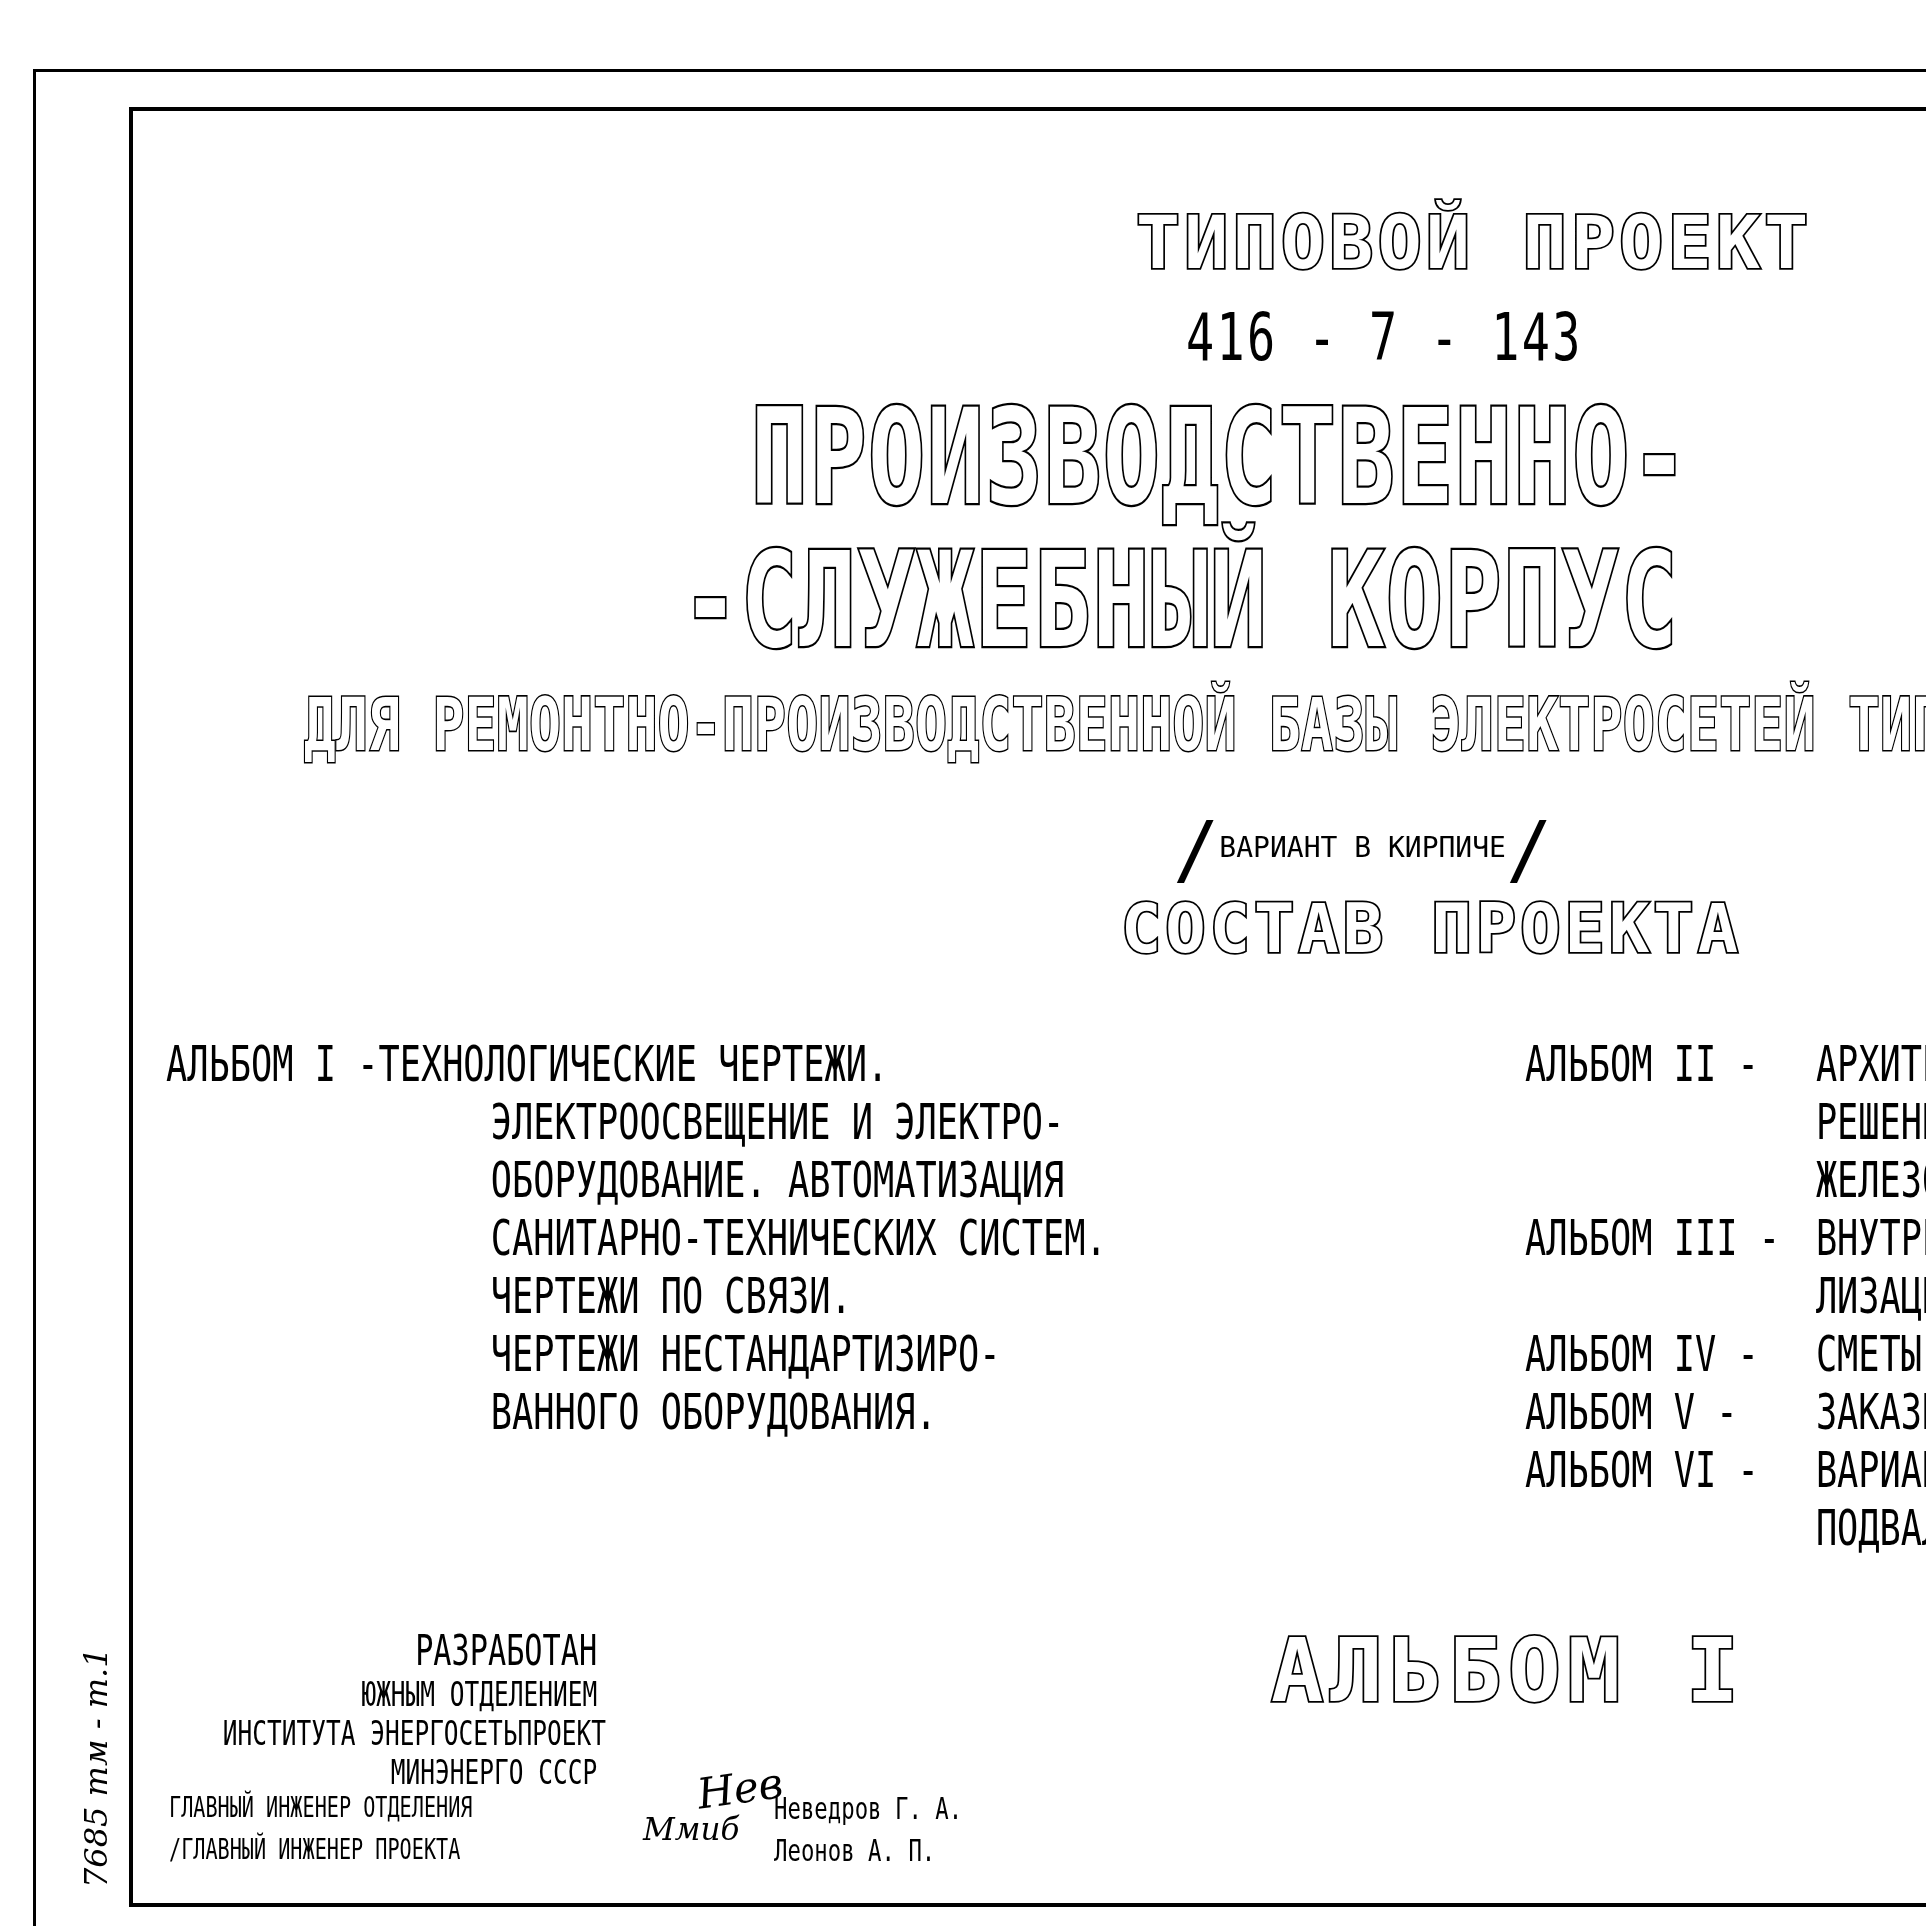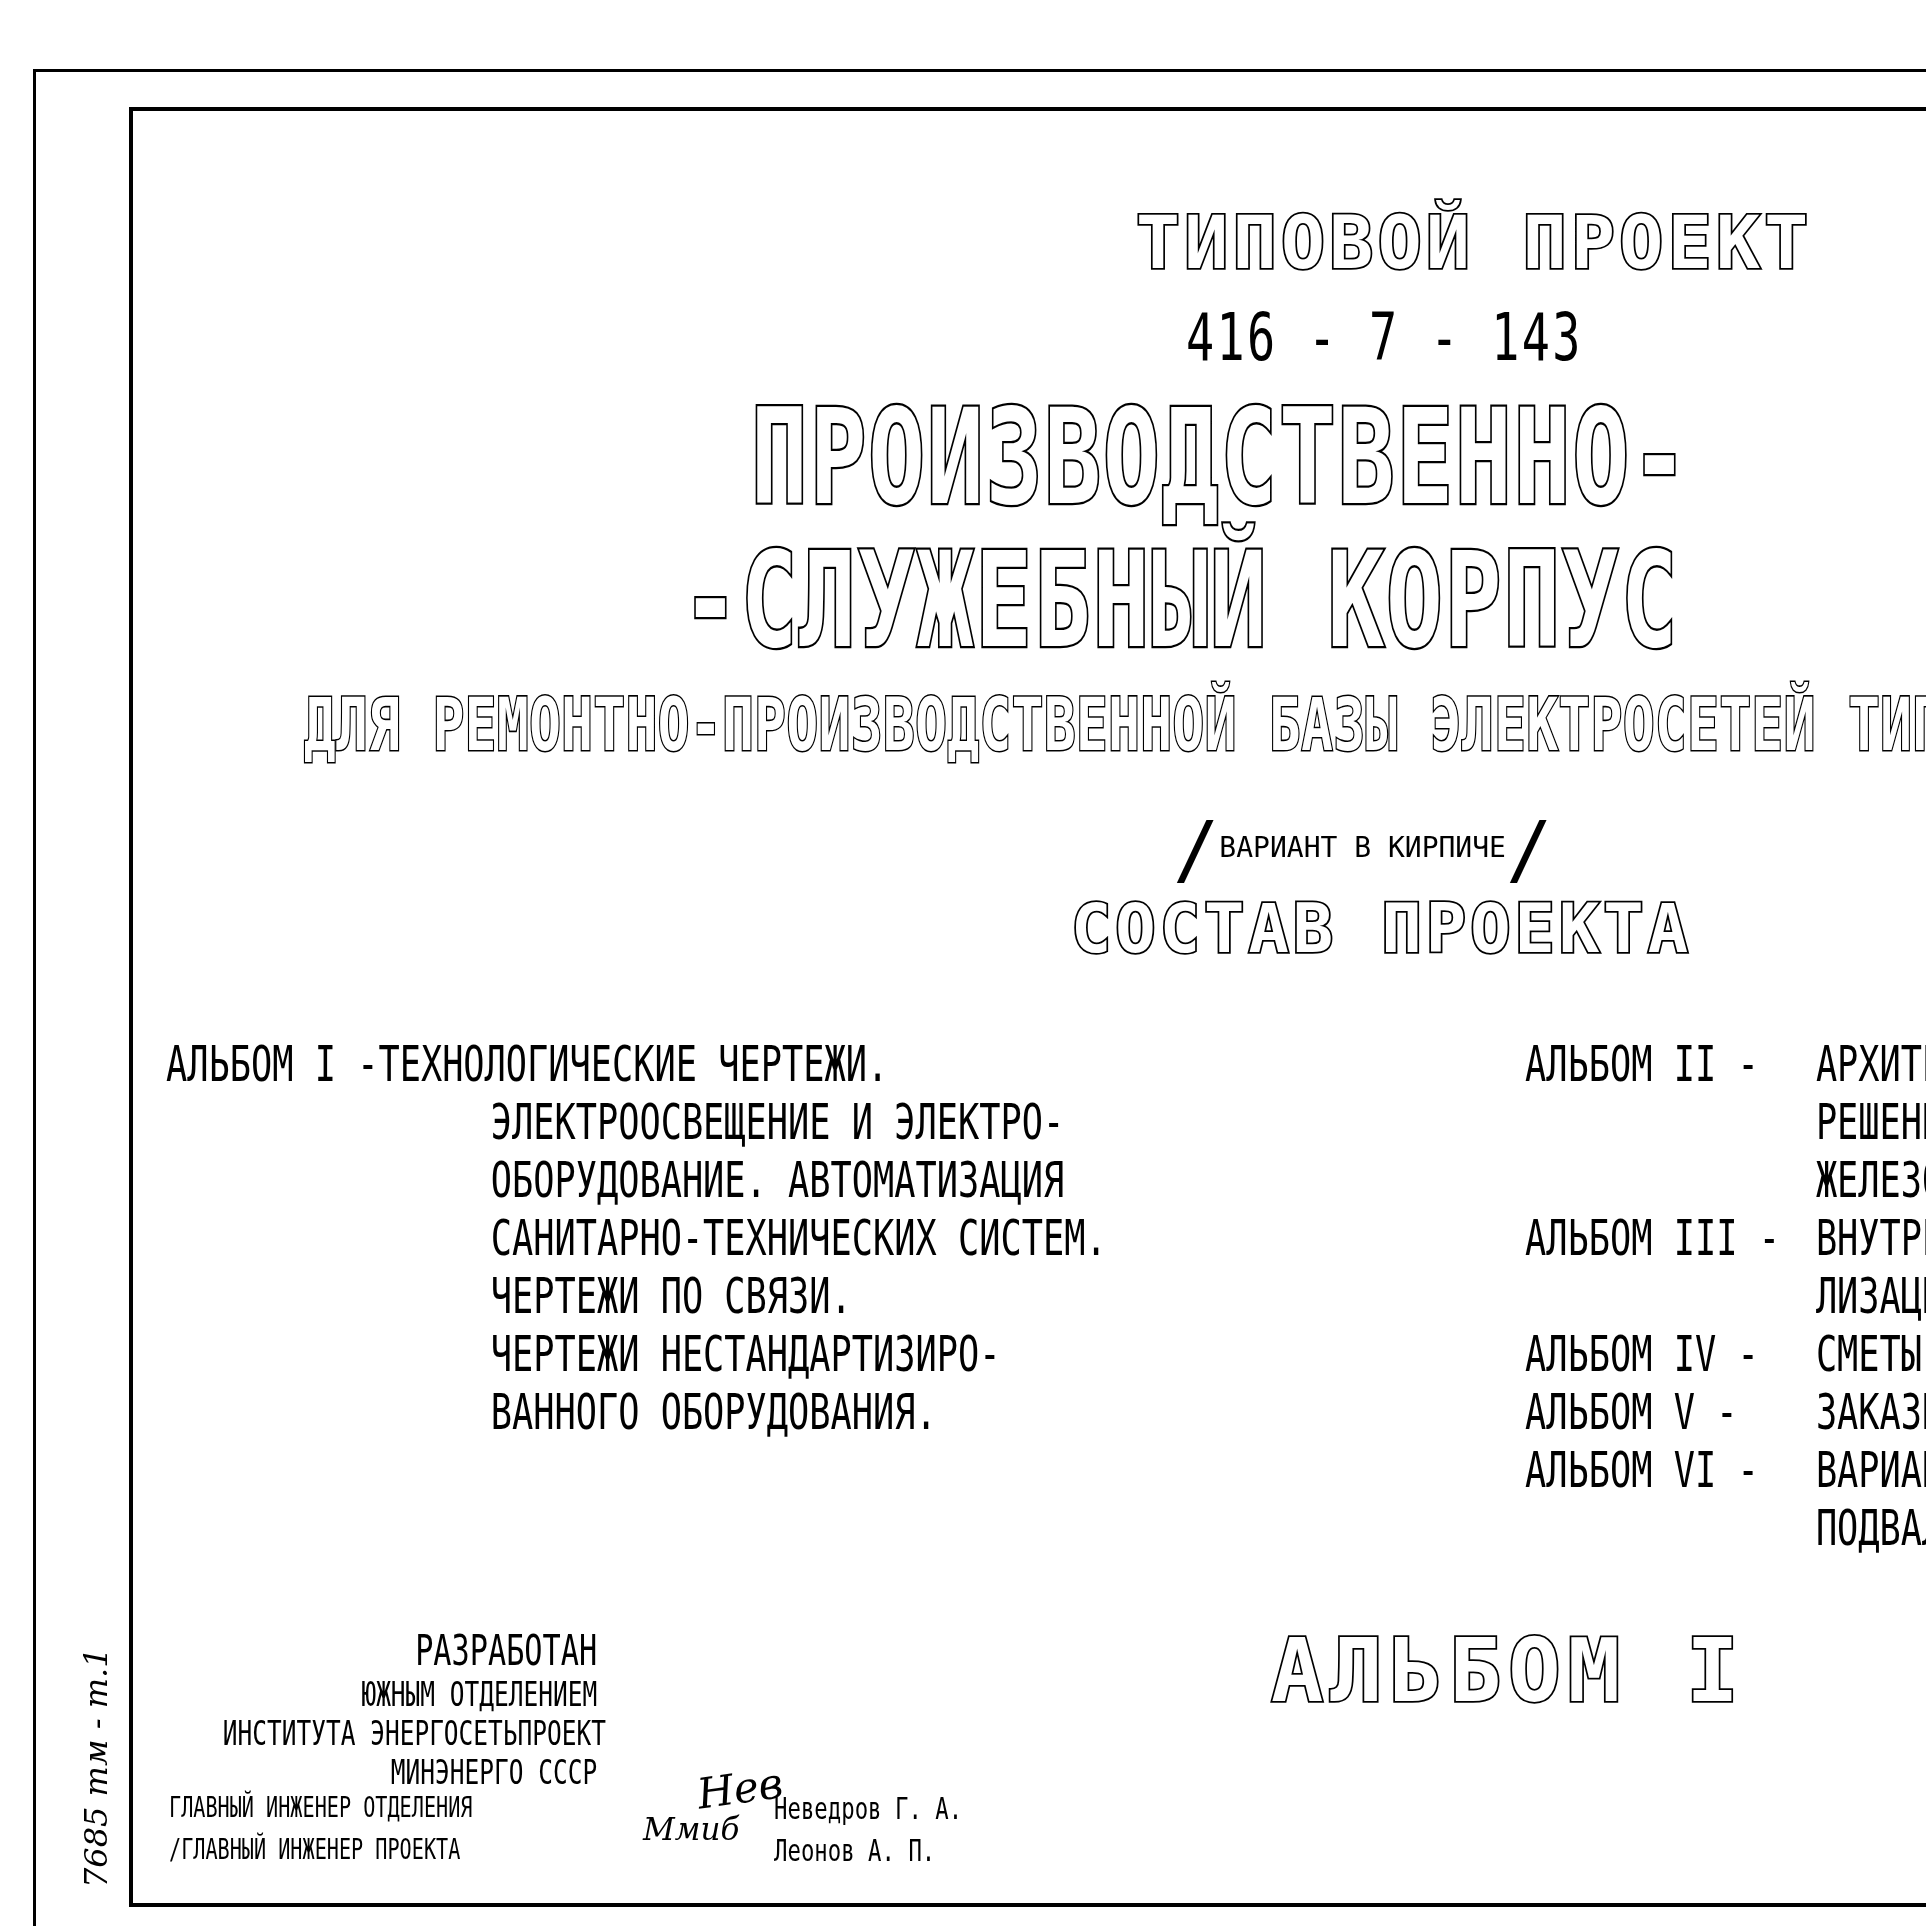--- a/index.html
+++ b/index.html
@@ -30,21 +30,21 @@
   }
   .condensed { transform: scaleX(0.72); }
 
   .title-typ { left: 1116px; top: 200px; font-size: 73px; margin-left: 20px; }
   .title-num { left: 1186px; top: 300px; font-size: 65px; letter-spacing: 0.05em; }
   .title-l1 { left: 751px; top: 381px; font-size: 131px; letter-spacing: 0.02em; -webkit-text-stroke: 4.6px #000; }
   .title-l2 { left: 682px; top: 524px; font-size: 131px; letter-spacing: 0.02em; -webkit-text-stroke: 4.6px #000; }
   .subtitle { left: 304px; top: 682px; font-size: 73px; letter-spacing: 0.01em; -webkit-text-stroke: 3.1px #000; }
   .variant { left: 1167px; top: 786px; font-size: 28px; margin-left: 6px; }
   .variant .slash { font-size: 77px; position: relative; top: 19px; font-weight: normal; }
-  .sostav { left: 1071px; top: 890px; font-size: 67px; text-align: right; }
+  .sostav { left: 1121px; top: 890px; font-size: 67px; text-align: right; }
 
   .album-col { font-size: 49px; line-height: 58px; }
   .album-left { left: 166px; top: 1036px; }
   .album-right { left: 1525px; top: 1036px; }
   .album-label { display: inline-block; }
   .album-desc { display: inline-block; }
 
   .dev-block { left: 150px; top: 1626px; width: 520px; text-align: right; }
   .dev-head { font-size: 42px; line-height: 49px; }
   .dev-line { font-size: 34px; line-height: 39px; }

